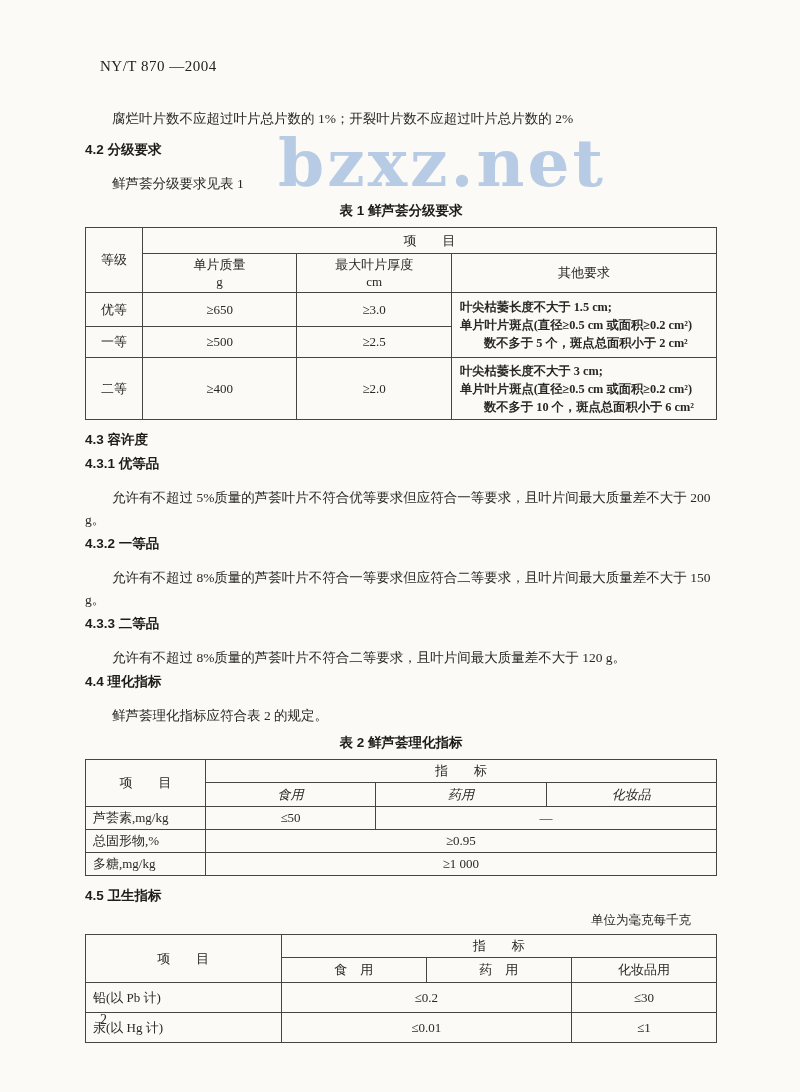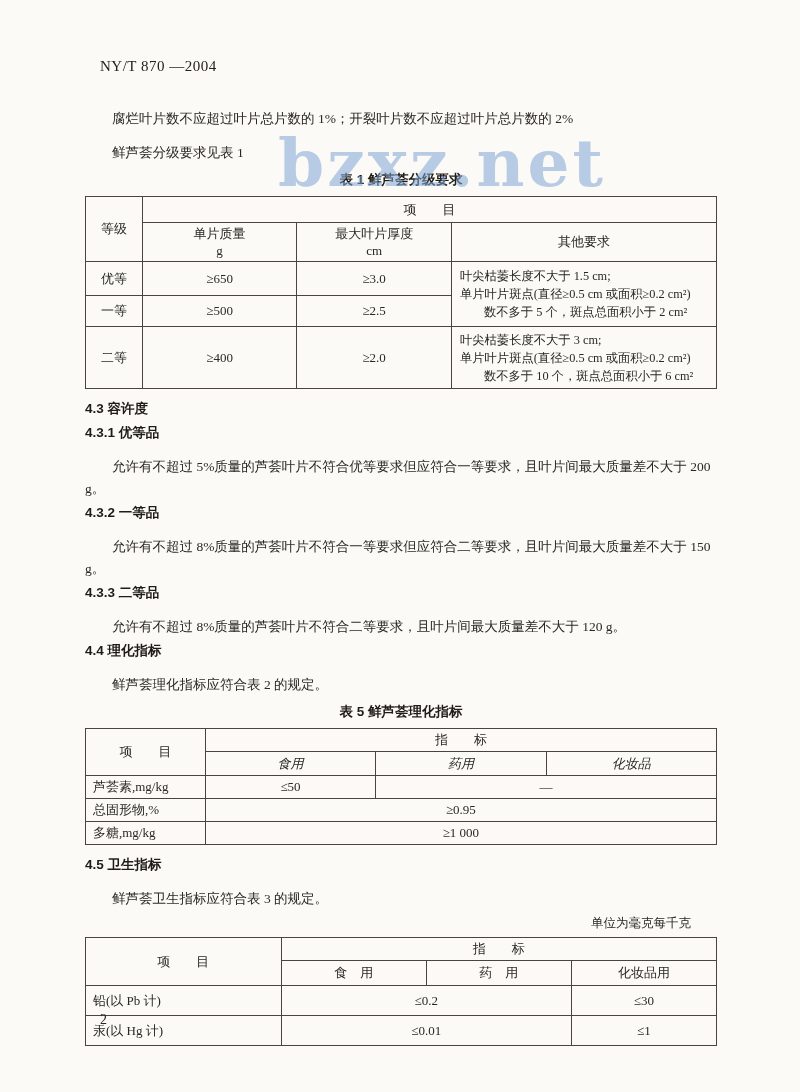--- a/index.html
+++ b/index.html
@@ -28,21 +28,21 @@
   table.doc-table { width:100%; border-collapse:collapse; table-layout:fixed; margin-top:5px; }
   .doc-table td { border:1px solid #49453e; font-size:13px; text-align:center; vertical-align:middle; padding:2px 4px; color:#2b2823; }
   td.left { text-align:left; padding-left:7px; }
 
   .t1 tr.h1 td { height:26px; }
   .t1 tr.h2 td { height:38px; }
   .t1 tr.r1 td { height:34px; }
   .t1 tr.r2 td { height:31px; }
   .t1 tr.r3 td { height:62px; }
   .t1 td.req { text-align:left; font-size:12.3px; padding:3px 8px; }
-  .rl { display:block; line-height:18px; }
+  .rl { display:block; line-height:18px;font-weight:bold; }
   .rl.ind { padding-left:24px; }
   .cl { display:block; line-height:17px; }
 
   .t2 tr.h1 td { height:20px; }
   .t2 tr.h2 td { height:24px;font-style:italic; }
   .t2 tr.r td  { height:17px; }
 
   .t3 tr.h1 td { height:20px; }
   .t3 tr.h2 td { height:25px; }
   .t3 tr.r td  { height:30px; }
@@ -55,20 +55,21 @@
 <div class="page">
 
   <div class="doc-header">NY/T 870 —2004</div>
 
   <div class="watermark">bzxz.net</div>
 
   <div class="content">
 
     <p class="para">腐烂叶片数不应超过叶片总片数的 1%；开裂叶片数不应超过叶片总片数的 2%</p>
 
+    <div class="sec gap">4.2  分级要求</div>
     <p class="para">鲜芦荟分级要求见表 1</p>
 
     <div class="tcaption">表 1  鲜芦荟分级要求</div>
 
     <table class="doc-table t1">
       <colgroup>
         <col style="width:9%">
           <col style="width:24.5%">
           <col style="width:24.5%">
           <col style="width:42%">
@@ -121,21 +122,21 @@
     <div class="sec">4.3.1  优等品</div>
     <p class="para">允许有不超过 5%质量的芦荟叶片不符合优等要求但应符合一等要求，且叶片间最大质量差不大于 200 g。</p>
     <div class="sec">4.3.2  一等品</div>
     <p class="para">允许有不超过 8%质量的芦荟叶片不符合一等要求但应符合二等要求，且叶片间最大质量差不大于 150 g。</p>
     <div class="sec">4.3.3  二等品</div>
     <p class="para">允许有不超过 8%质量的芦荟叶片不符合二等要求，且叶片间最大质量差不大于 120 g。</p>
 
     <div class="sec">4.4  理化指标</div>
     <p class="para">鲜芦荟理化指标应符合表 2 的规定。</p>
 
-    <div class="tcaption">表 5  鲜芦荟理化指标</div>
+    <div class="tcaption">表 2  鲜芦荟理化指标</div>
 
     <table class="doc-table t2">
       <colgroup>
         <col style="width:19%">
           <col style="width:27%">
           <col style="width:27%">
           <col style="width:27%">
       </colgroup>
       <tbody>
         <tr class="h1">
@@ -157,21 +158,20 @@
           <td colspan="3">≥0.95</td>
         </tr>
         <tr class="r">
           <td class="left">多糖,mg/kg</td>
           <td colspan="3">≥1 000</td>
         </tr>
       </tbody>
     </table>
 
     <div class="sec gap">4.5  卫生指标</div>
-    <p class="para">鲜芦荟卫生指标应符合表 3 的规定。</p>
 
     <div class="unit-note">单位为毫克每千克</div>
 
     <table class="doc-table t3">
       <colgroup>
         <col style="width:31%">
           <col style="width:23%">
           <col style="width:23%">
           <col style="width:23%">
       </colgroup>

